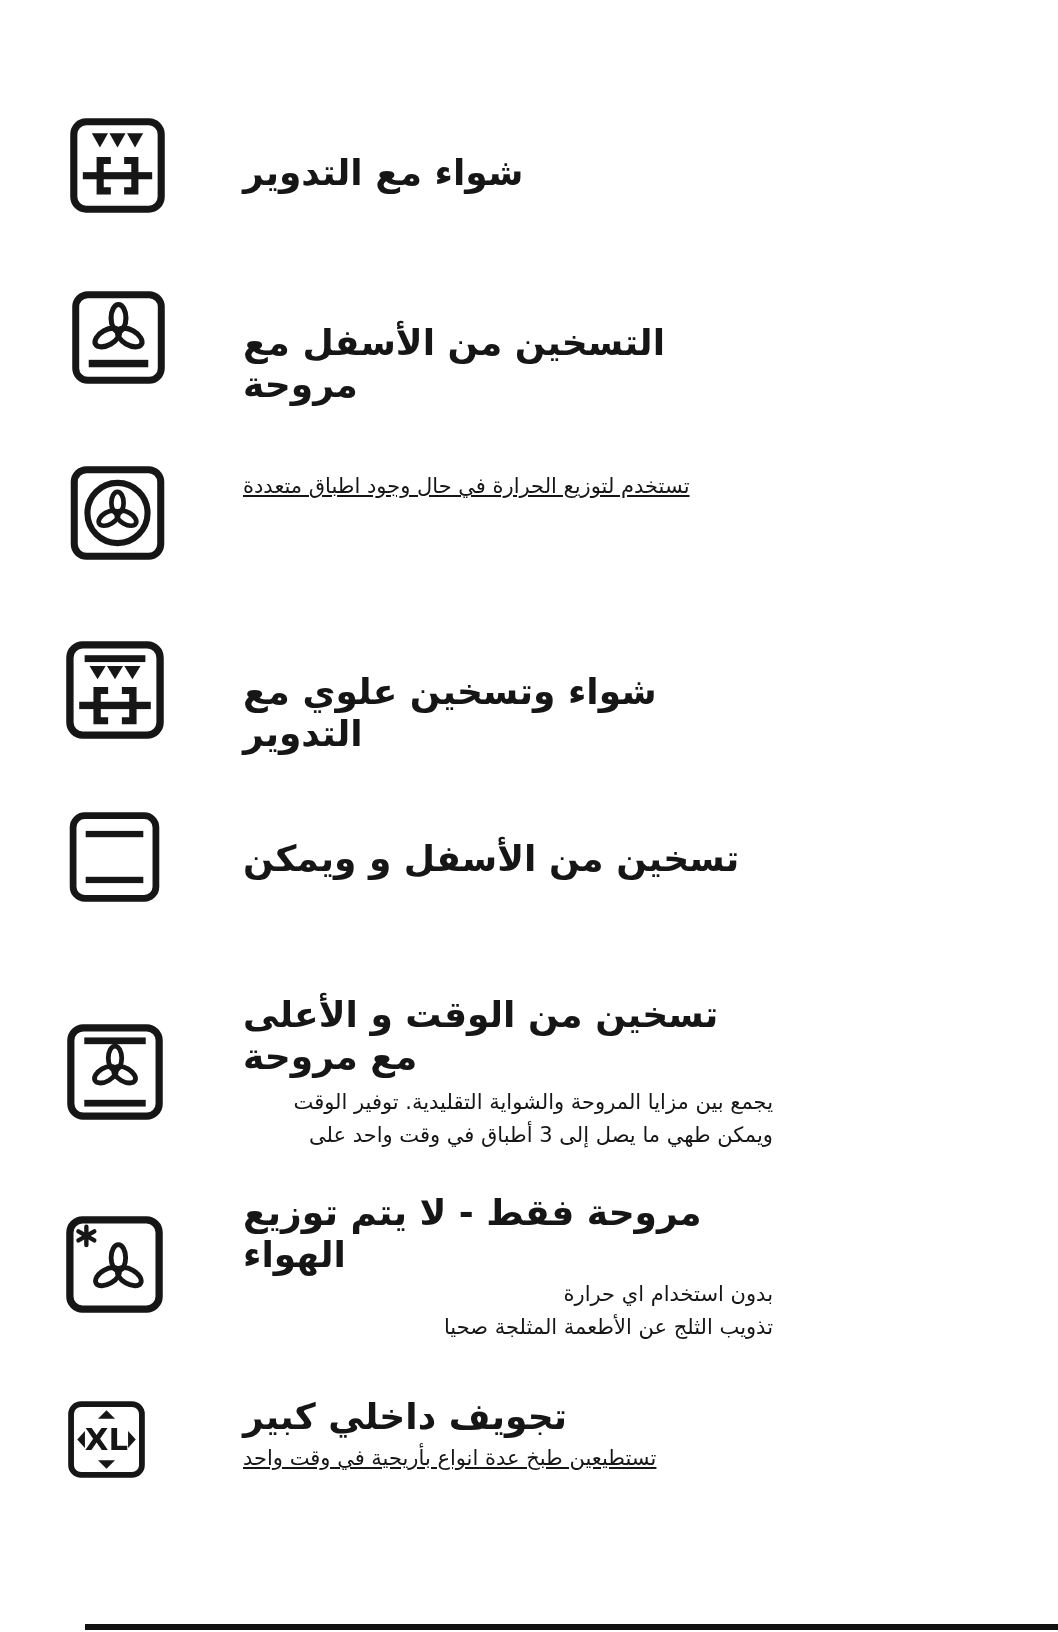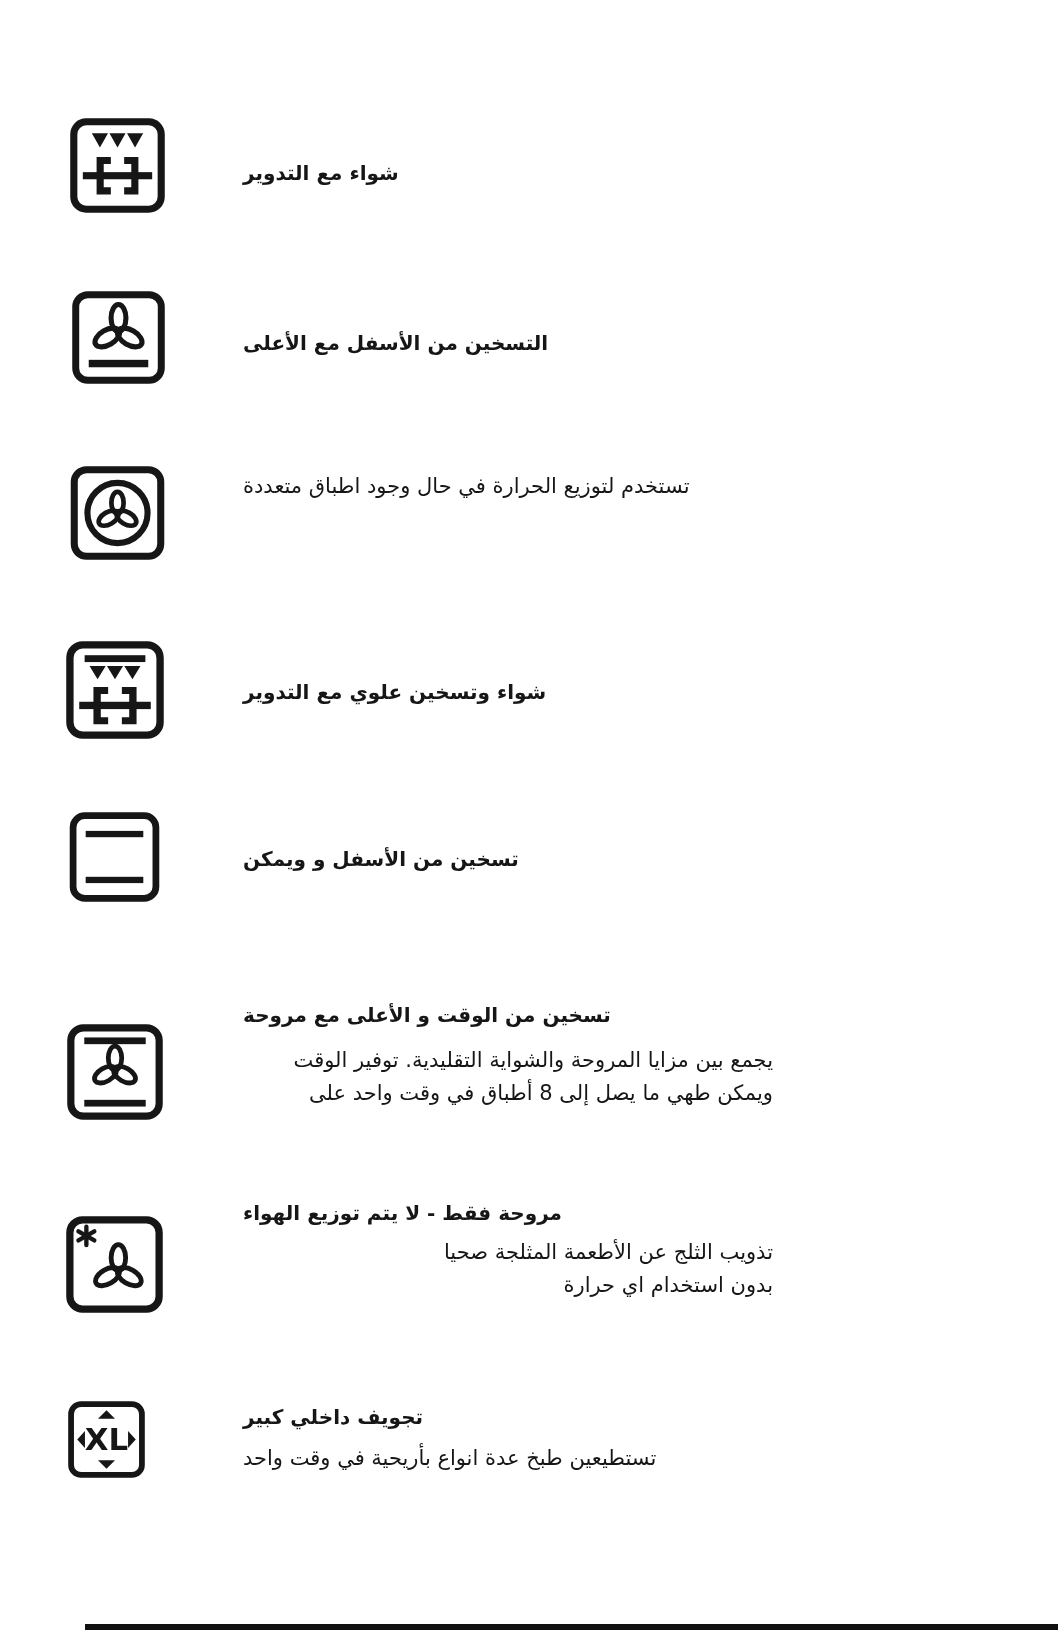--- a/index.html
+++ b/index.html
@@ -4,25 +4,25 @@
 <style>
   html,body{margin:0;padding:0;}
   body{
     width:1058px;height:1632px;position:relative;background:#ffffff;
     font-family:"DejaVu Sans","Liberation Sans",sans-serif;
     color:#161616;overflow:hidden;
   }
   .iconbox{position:absolute;}
   .iconbox svg{display:block;width:100%;height:100%;}
   .textblock{position:absolute;left:243px;width:530px;direction:rtl;}
-  .title{font-weight:bold;font-size:20px;line-height:42px;text-align:left;letter-spacing:0;}
+  .title{font-weight:bold;font-size:36px;line-height:42px;text-align:left;letter-spacing:0;}
   .title.big{font-size:30px;line-height:44px;}
   .desc{font-size:21px;line-height:33px;font-weight:normal;}
   .desc.center{}
-  .desc.left{text-align:left;}
+  .desc.left{text-align:left;text-decoration:underline;}
   .desc > div{white-space:nowrap;}
   .bottom-rule{position:absolute;left:85px;top:1624px;width:973px;height:6px;background:#111;}
   .ink{stroke:#161616;}
 </style>
 </head>
 <body>
 
 <div class="iconbox" style="left:70px;top:118px;width:95px;height:95px">
   <svg viewBox="0 0 100 100">
     <rect x="4" y="4" width="92" height="92" rx="13" fill="none" class="ink" stroke-width="7.5"></rect>
@@ -43,21 +43,21 @@
     <rect x="4" y="4" width="92" height="92" rx="13" fill="none" class="ink" stroke-width="7.5"></rect>
     <g fill="none" class="ink" stroke-width="5.5">
       <ellipse cx="50" cy="29" rx="8" ry="14.5"></ellipse>
       <ellipse cx="50" cy="29" rx="8" ry="14.5" transform="rotate(120 50 43)"></ellipse>
       <ellipse cx="50" cy="29" rx="8" ry="14.5" transform="rotate(240 50 43)"></ellipse>
     </g>
     <rect x="18" y="74" width="64" height="8" fill="#161616"></rect>
   </svg>
 </div>
 <div class="textblock" style="top:322px">
-  <div class="title">التسخين من الأسفل مع الأعلى</div>
+  <div class="title">التسخين من الأسفل مع مروحة</div>
 </div>
 
 <div class="iconbox" style="left:70px;top:466px;width:95px;height:94px">
   <svg viewBox="0 0 100 100">
     <rect x="4" y="4" width="92" height="92" rx="13" fill="none" class="ink" stroke-width="7.5"></rect>
     <circle cx="50" cy="50" r="32" fill="none" class="ink" stroke-width="6.5"></circle>
     <g fill="none" class="ink" stroke-width="5">
       <ellipse cx="50" cy="39" rx="6.5" ry="11.5"></ellipse>
       <ellipse cx="50" cy="39" rx="6.5" ry="11.5" transform="rotate(120 50 50)"></ellipse>
       <ellipse cx="50" cy="39" rx="6.5" ry="11.5" transform="rotate(240 50 50)"></ellipse>
@@ -106,21 +106,21 @@
       <ellipse cx="50" cy="35.5" rx="7" ry="12.5" transform="rotate(120 50 47)"></ellipse>
       <ellipse cx="50" cy="35.5" rx="7" ry="12.5" transform="rotate(240 50 47)"></ellipse>
     </g>
     <rect x="18" y="79" width="64" height="7" fill="#161616"></rect>
   </svg>
 </div>
 <div class="textblock" style="top:994px">
   <div class="title">تسخين من الوقت و الأعلى مع مروحة</div>
   <div class="desc center" style="margin-top:8px">
     <div>يجمع بين مزايا المروحة والشواية التقليدية. توفير الوقت</div>
-    <div>ويمكن طهي ما يصل إلى 8 أطباق في وقت واحد على</div>
+    <div>ويمكن طهي ما يصل إلى 3 أطباق في وقت واحد على</div>
   </div>
 </div>
 
 <div class="iconbox" style="left:66px;top:1216px;width:97px;height:97px">
   <svg viewBox="0 0 100 100">
     <rect x="4" y="4" width="92" height="92" rx="13" fill="none" class="ink" stroke-width="7.5"></rect>
     <g class="ink" stroke-width="4.5" stroke-linecap="round">
       <line x1="21" y1="11" x2="21" y2="30"></line>
       <line x1="12.8" y1="15.8" x2="29.2" y2="25.2"></line>
       <line x1="29.2" y1="15.8" x2="12.8" y2="25.2"></line>
@@ -128,22 +128,22 @@
     <g fill="none" class="ink" stroke-width="5">
       <ellipse cx="54" cy="43" rx="7.5" ry="13.5"></ellipse>
       <ellipse cx="54" cy="43" rx="7.5" ry="13.5" transform="rotate(120 54 56)"></ellipse>
       <ellipse cx="54" cy="43" rx="7.5" ry="13.5" transform="rotate(240 54 56)"></ellipse>
     </g>
   </svg>
 </div>
 <div class="textblock" style="top:1192px">
   <div class="title">مروحة فقط - لا يتم توزيع الهواء</div>
   <div class="desc center" style="margin-top:2px">
+    <div>بدون استخدام اي حرارة</div>
     <div>تذويب الثلج عن الأطعمة المثلجة صحيا</div>
-    <div>بدون استخدام اي حرارة</div>
   </div>
 </div>
 
 <div class="iconbox" style="left:68px;top:1391px;width:77px;height:97px">
   <svg viewBox="0 0 100 100">
     <rect x="4" y="4" width="92" height="92" rx="13" fill="none" class="ink" stroke-width="7.5"></rect>
     <path d="M50,12 L61,23 L39,23 Z" fill="#161616"></path>
     <path d="M50,88 L39,77 L61,77 Z" fill="#161616"></path>
     <path d="M12,50 L22,39 L22,61 Z" fill="#161616"></path>
     <path d="M88,50 L78,39 L78,61 Z" fill="#161616"></path>

